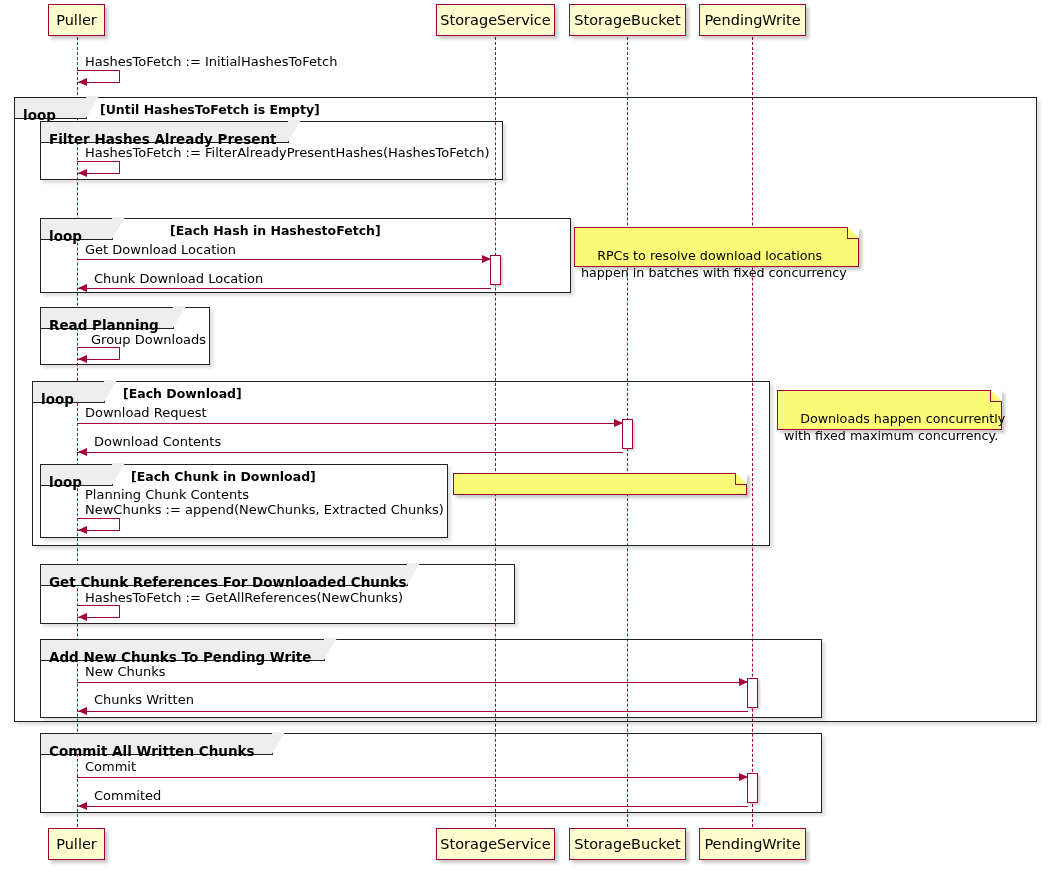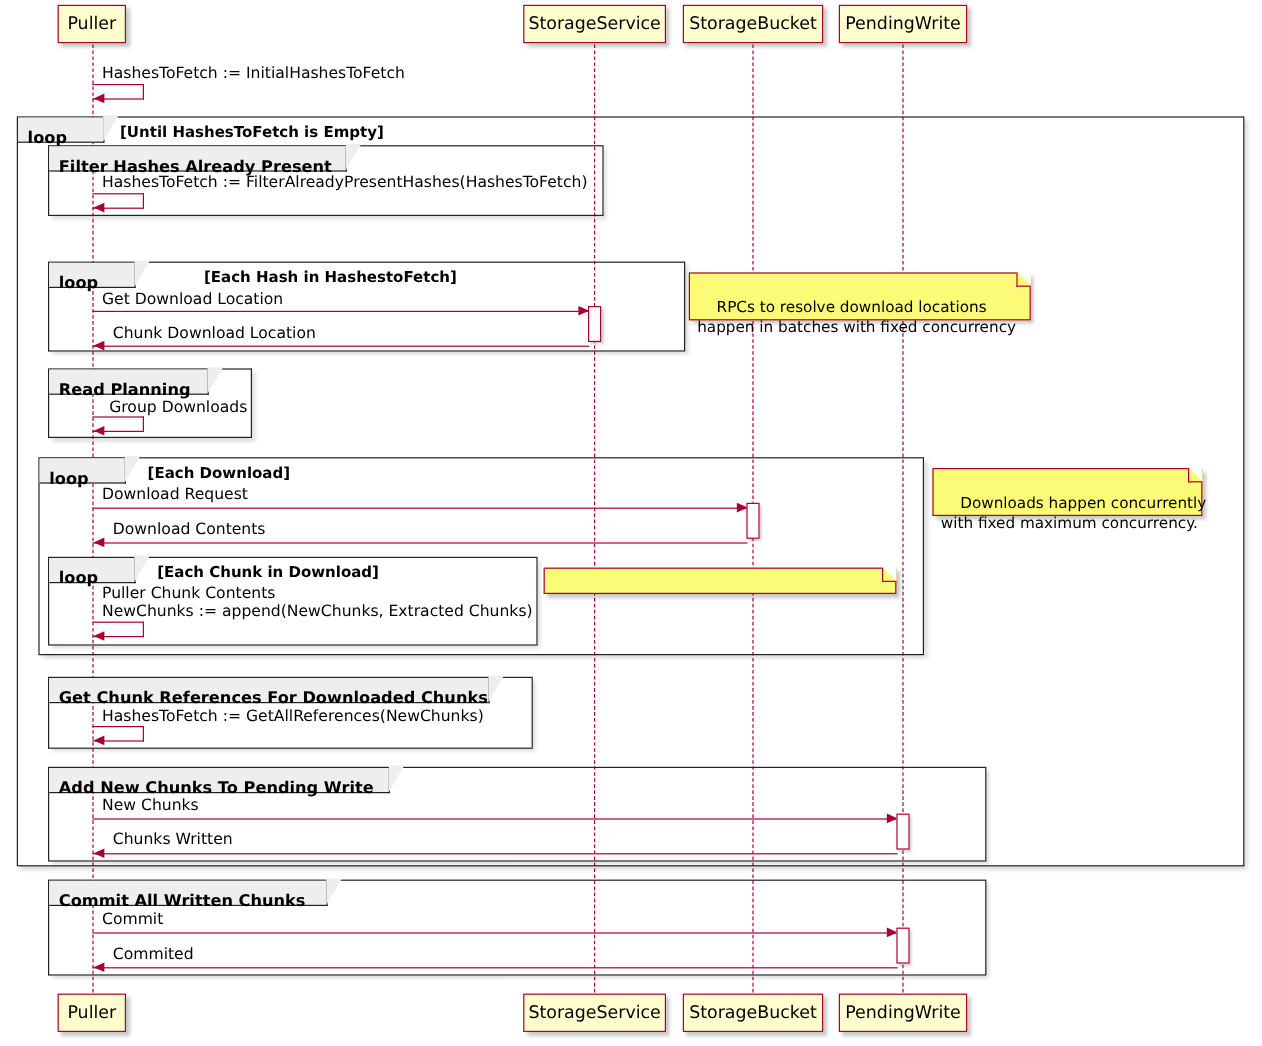--- a/index.html
+++ b/index.html
@@ -180,30 +180,30 @@
     <span class="fold"></span>
   </div>
 
   <div class="frame" style="left:40px;top:464px;width:408px;height:74px;">
     <div class="frame-hdr" style="width:72px;">
       <span>loop</span>
     </div>
   </div>
   <div class="frame-cond" style="left:131px;top:469px;">[Each Chunk in Download]</div>
 
-  <div class="msg-label" style="left:85px;top:487px;">Puller Chunk Contents</div>
+  <div class="msg-label" style="left:85px;top:487px;">Planning Chunk Contents</div>
   <div class="msg-label" style="left:85px;top:502px;">NewChunks := append(NewChunks, Extracted Chunks)</div>
   <div class="self-msg" style="left:77px;top:518px;width:43px;height:13px;"></div>
   <div class="arrow-l" style="left:78px;top:526px;"></div>
 
   <div class="note" style="left:453px;top:473px;width:294px;height:22px;">
     <span class="fold"></span>
   </div>
 
-  <div class="frame" style="left:40px;top:564px;width:404px;height:60px;">
+  <div class="frame" style="left:40px;top:564px;width:475px;height:60px;">
     <div class="frame-hdr" style="width:367px;">
       <span>Get Chunk References For Downloaded Chunks</span>
     </div>
   </div>
   <div class="msg-label" style="left:85px;top:590px;">HashesToFetch := GetAllReferences(NewChunks)</div>
   <div class="self-msg" style="left:77px;top:605px;width:43px;height:13px;"></div>
   <div class="arrow-l" style="left:78px;top:613px;"></div>
 
   <div class="frame" style="left:40px;top:639px;width:782px;height:79px;">
     <div class="frame-hdr" style="width:284px;">

